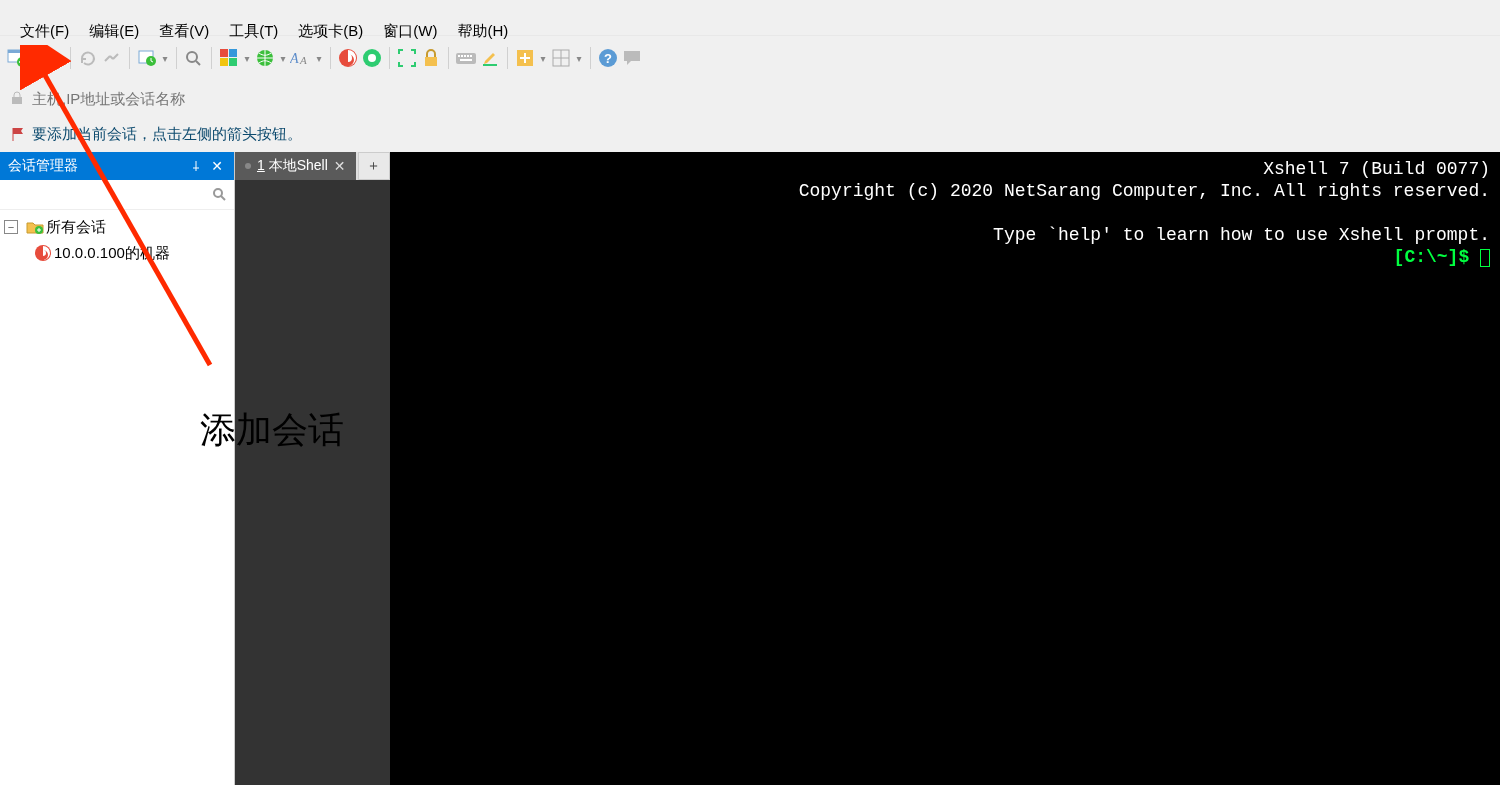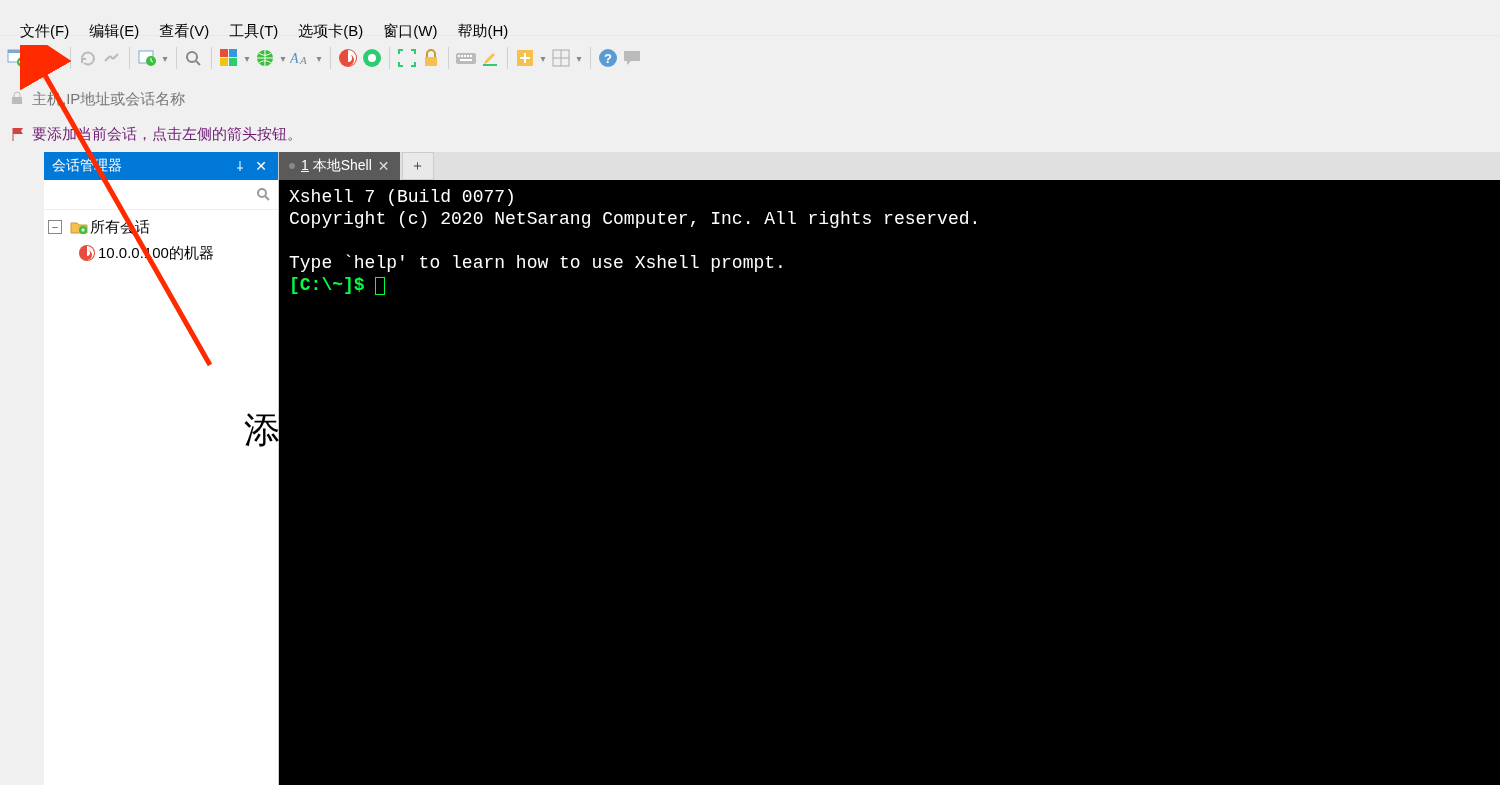--- a/index.html
+++ b/index.html
@@ -5,37 +5,37 @@
   html,body{margin:0;padding:0;width:1500px;height:785px;font-family:"Microsoft YaHei","Segoe UI",sans-serif;font-size:15px;background:#f0f0f0;overflow:hidden;}
   *{box-sizing:border-box;}
   .menubar{height:36px;display:flex;align-items:center;padding:0 10px;background:#f0f0f0;border-bottom:1px solid #e8e8e8;}
   .menubar .mi{padding:4px 10px;cursor:default;margin-top:28px;}
   .toolbar{height:44px;display:flex;align-items:center;padding:0 6px;background:#f0f0f0;gap:2px;}
   .tb{width:22px;height:22px;display:flex;align-items:center;justify-content:center;}
   .tbd{width:10px;height:22px;display:flex;align-items:center;justify-content:center;color:#888;font-size:10px;}
   .tsep{width:1px;height:22px;background:#d0d0d0;margin:0 4px;}
   .addrbar{height:36px;display:flex;align-items:center;padding:0 10px;background:#f0f0f0;gap:6px;color:#999;}
   .addrbar input{flex:1;border:none;background:transparent;font-size:15px;color:#333;outline:none;}
-  .hintbar{height:36px;display:flex;align-items:center;padding:0 10px;background:#f0f0f0;color:#701a75;gap:6px;}
+  .hintbar{height:36px;display:flex;align-items:center;padding:0 10px;background:#f0f0f0;color:#0c4a6e;gap:6px;}
   .main{display:flex;height:633px;}
-  .sidebar{width:235px;display:flex;flex-direction:column;background:#fff;border-right:1px solid #ccc;margin-left:44px;}
+  .sidebar{width:235px;display:flex;flex-direction:column;background:#fff;border-right:1px solid #ccc;}
   .sb-title{height:28px;background:#0078d7;color:#fff;display:flex;align-items:center;padding:0 8px;font-size:14px;}
   .sb-title .sp{flex:1;}
   .sb-title .ico{width:18px;text-align:center;cursor:default;}
   .sb-search{height:30px;display:flex;align-items:center;padding:0 6px;border-bottom:1px solid #eee;}
   .sb-search input{flex:1;border:none;outline:none;font-size:14px;}
   .tree{flex:1;padding:4px 0;font-size:15px;position:relative;}
   .tree-row{display:flex;align-items:center;height:26px;padding-left:4px;gap:2px;}
   .tree-row.child{padding-left:34px;}
   .exp{width:14px;height:14px;border:1px solid #888;font-size:11px;line-height:12px;text-align:center;color:#555;background:#fff;}
   .foldico{width:18px;height:18px;}
   .sessico{width:18px;height:18px;}
   .annot{position:absolute;left:200px;top:196px;color:#000000;font-size:36px;font-weight:400;white-space:nowrap;pointer-events:none;}
   .arrow{position:absolute;pointer-events:none;z-index:50;}
-  .content{flex:1;display:flex;flex-direction:column;background:#333;}
+  .content{flex:1;display:flex;flex-direction:row;background:#333;text-align:right;}
   .tabstrip{height:28px;background:#e0e0e0;display:flex;align-items:stretch;}
   .tab{display:flex;align-items:center;padding:0 10px;gap:6px;background:#5a5a5a;color:#fff;font-size:14px;}
   .tab .dot{width:6px;height:6px;border-radius:50%;background:#888;}
   .tab .num{text-decoration:underline;}
   .tab .x{cursor:default;color:#ddd;}
   .tab.add{background:#e9e9e9;color:#444;padding:0 8px;border:1px solid #ccc;margin-left:2px;}
   .term{flex:1;background:#000;color:#fff;font-family:"Consolas","Courier New",monospace;font-size:18px;line-height:22px;padding:6px 10px;white-space:pre;}
   .term .bold{font-weight:normal;}
   .term .prompt{color:#00ff40;font-weight:bold;}
   .term .cursor{display:inline-block;width:10px;height:18px;border:1px solid #00ff40;vertical-align:text-bottom;}

